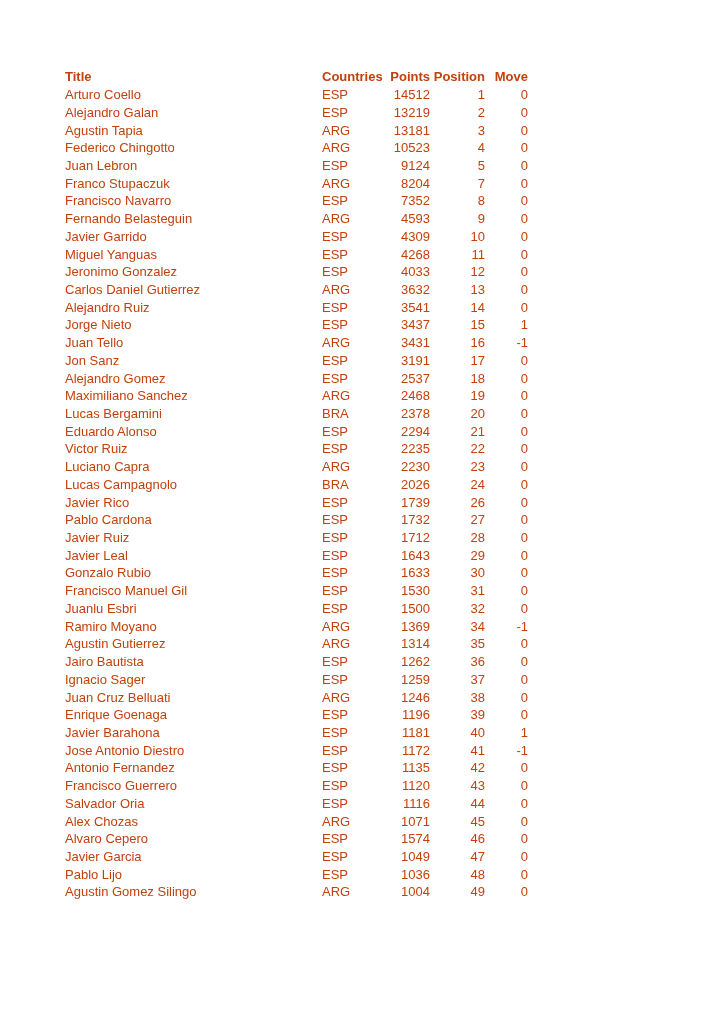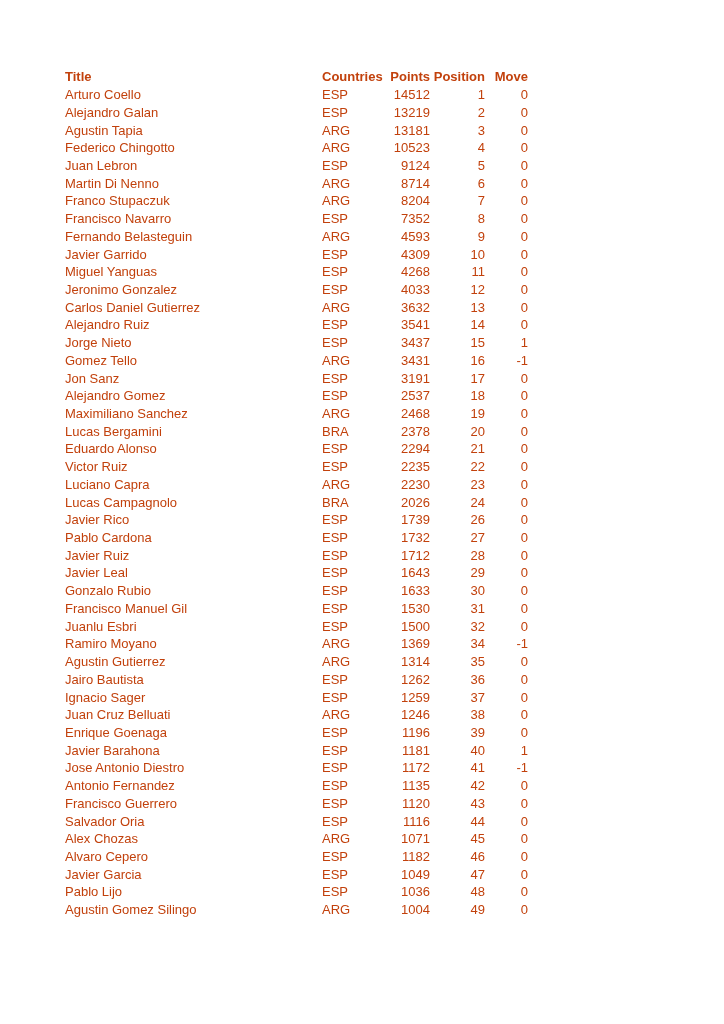--- a/index.html
+++ b/index.html
@@ -97,27 +97,20 @@
     <td class="num">0</td>
   </tr>
         <tr>
     <td>Juan Lebron</td>
     <td>ESP</td>
     <td class="num">9124</td>
     <td class="num">5</td>
     <td class="num">0</td>
   </tr>
         <tr>
-    <td>Martin Di Nenno</td>
-    <td>ARG</td>
-    <td class="num">8714</td>
-    <td class="num">6</td>
-    <td class="num">0</td>
-  </tr>
-        <tr>
     <td>Franco Stupaczuk</td>
     <td>ARG</td>
     <td class="num">8204</td>
     <td class="num">7</td>
     <td class="num">0</td>
   </tr>
         <tr>
     <td>Francisco Navarro</td>
     <td>ESP</td>
     <td class="num">7352</td>
@@ -167,21 +160,21 @@
     <td class="num">0</td>
   </tr>
         <tr>
     <td>Jorge Nieto</td>
     <td>ESP</td>
     <td class="num">3437</td>
     <td class="num">15</td>
     <td class="num">1</td>
   </tr>
         <tr>
-    <td>Gomez Tello</td>
+    <td>Juan Tello</td>
     <td>ARG</td>
     <td class="num">3431</td>
     <td class="num">16</td>
     <td class="num">-1</td>
   </tr>
         <tr>
     <td>Jon Sanz</td>
     <td>ESP</td>
     <td class="num">3191</td>
     <td class="num">17</td>
@@ -365,21 +358,21 @@
         <tr>
     <td>Alex Chozas</td>
     <td>ARG</td>
     <td class="num">1071</td>
     <td class="num">45</td>
     <td class="num">0</td>
   </tr>
         <tr>
     <td>Alvaro Cepero</td>
     <td>ESP</td>
-    <td class="num">1182</td>
+    <td class="num">1574</td>
     <td class="num">46</td>
     <td class="num">0</td>
   </tr>
         <tr>
     <td>Javier Garcia</td>
     <td>ESP</td>
     <td class="num">1049</td>
     <td class="num">47</td>
     <td class="num">0</td>
   </tr>

